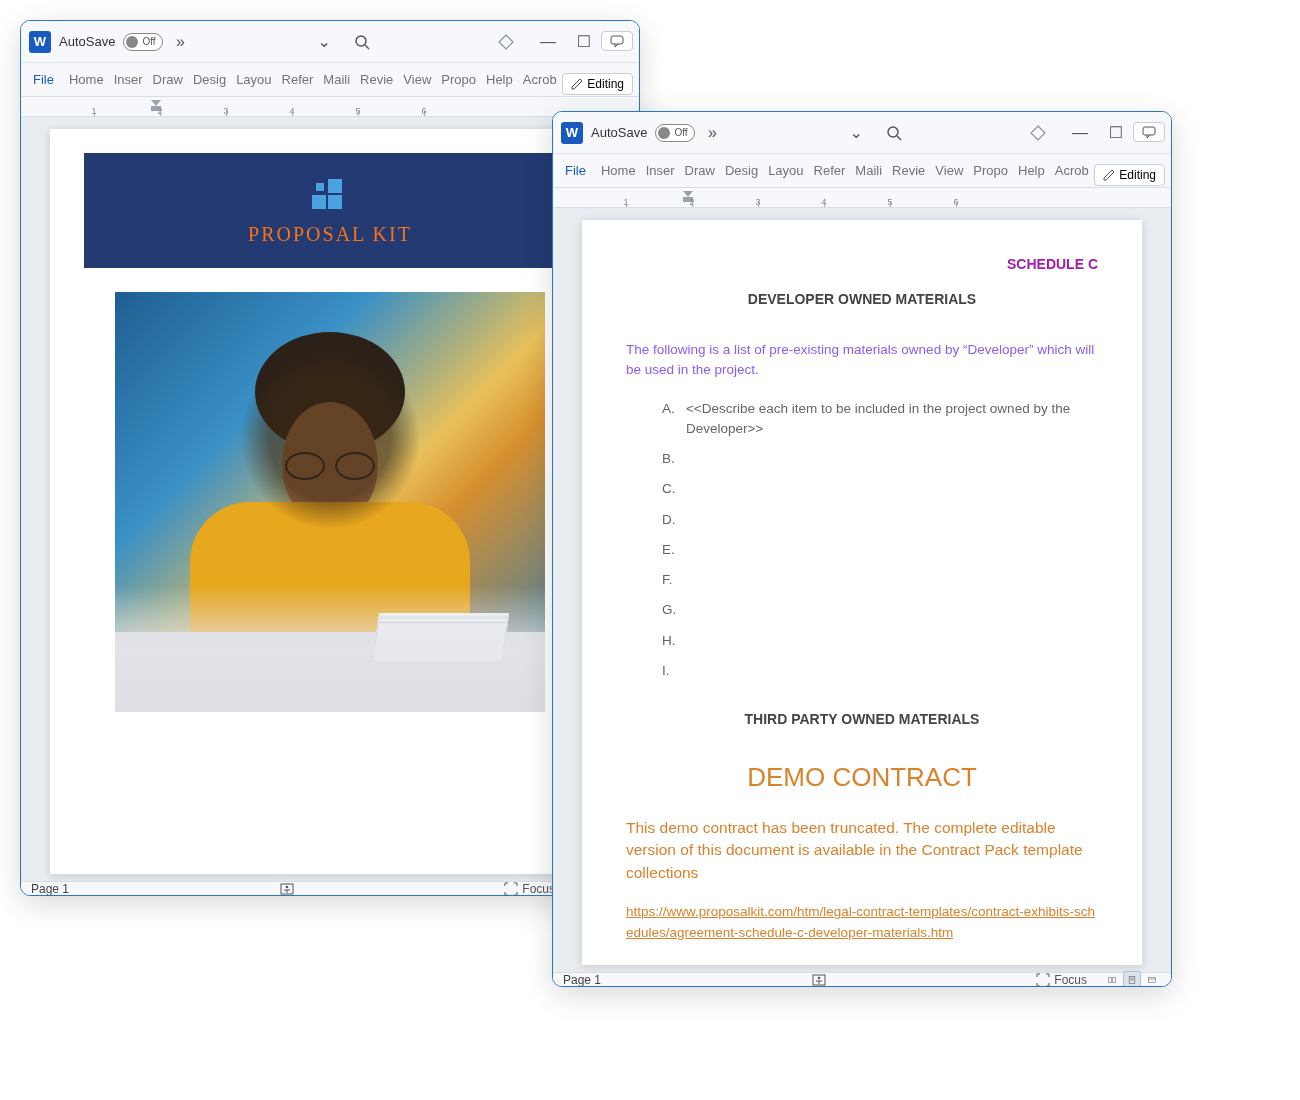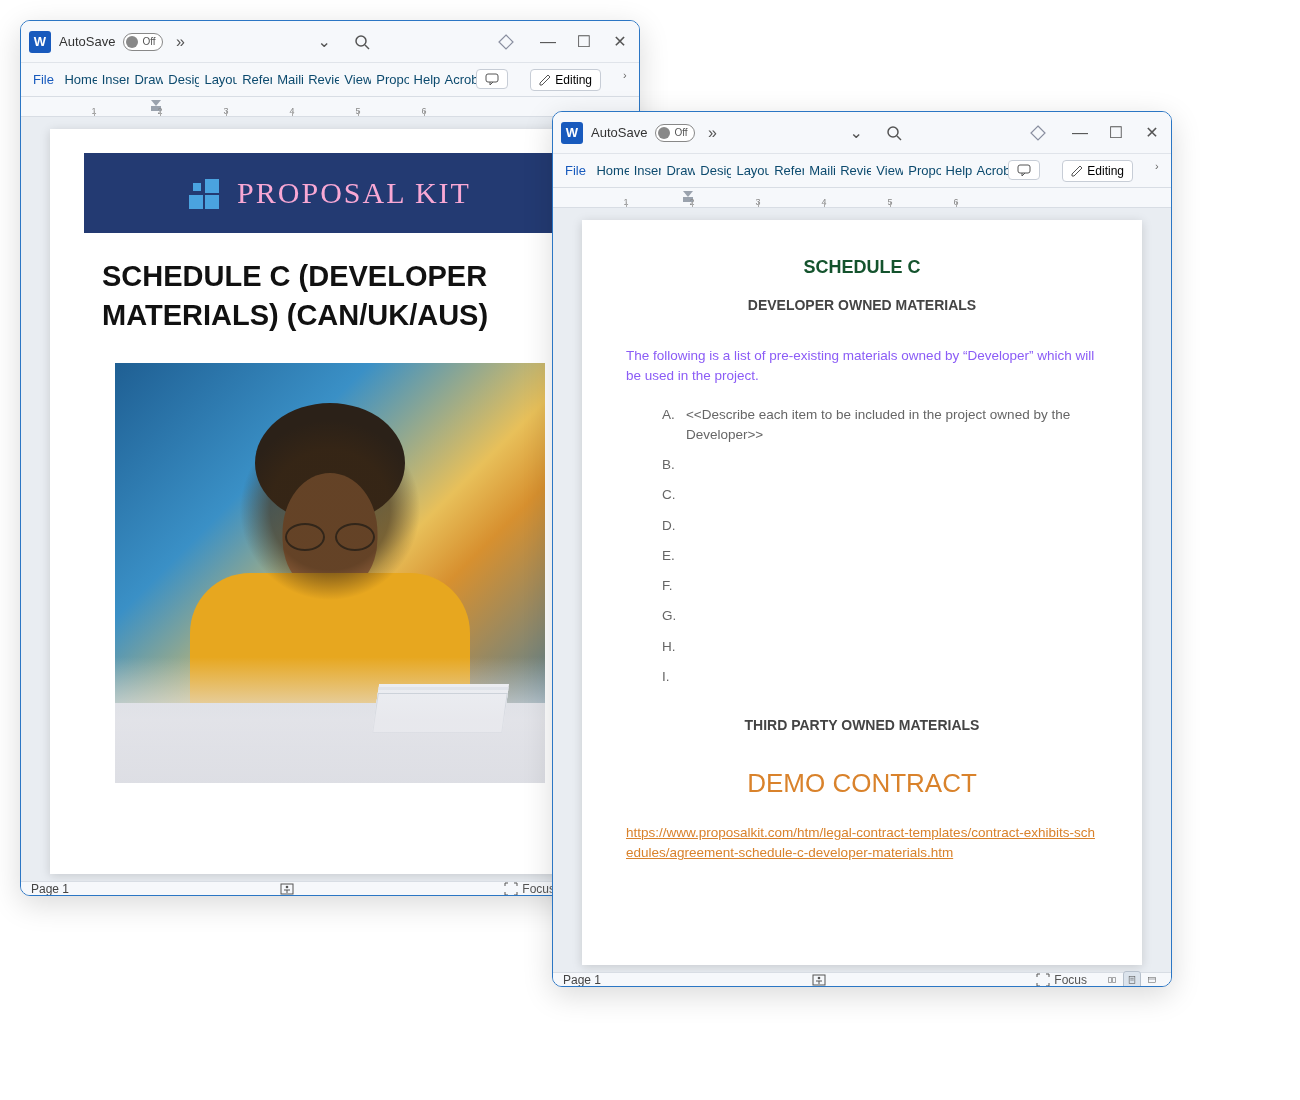--- a/index.html
+++ b/index.html
@@ -61,27 +61,27 @@
   .ribbon {
     height: 34px;
     display:flex; align-items:center;
     background:#f6f8fb;
     border-bottom:1px solid #d8dde4;
     font-size:13px;
     padding:0 2px;
   }
   .ribbon-tab {
     padding: 6px 5px;
-    color:#0c4a6e;
+    color:#737373;
     cursor:pointer;
     white-space:nowrap;
     overflow:hidden;
   }
   .ribbon-tab.file{color:#185abd;font-weight:500;padding:6px 10px;}
-  .ribbon-right{margin-left:auto;display:flex;gap:22px;align-items:flex-start;padding-right:4px;}
+  .ribbon-right{margin-left:auto;display:flex;gap:22px;align-items:flex-end;padding-right:4px;flex-direction:column;}
   .ribbon-btn{
     border:1px solid #c7cdd6;border-radius:4px;
     padding:3px 8px;font-size:12px;display:flex;gap:4px;align-items:center;
     background:#fff;cursor:pointer;
   }
   .ribbon-caret{width:10px;color:#666;}
 
   .ruler {
     height: 20px;
     background:#f6f8fb;
@@ -108,28 +108,29 @@
     background:#fff;
     width: 560px;
     box-shadow:0 2px 10px rgba(0,0,0,.15);
     padding: 34px 44px 30px 44px;
   }
   .win1 .page{height:745px;}
   .win2 .page{height:745px;font-size:13.5px;color:#555;line-height:1.5;}
 
   .brand-banner{
     background:#233a72;
-    color:#f9a8d4;
+    color:#f97316;
     padding:22px 0;
     text-align:center;
-    font-size:30px;
+    font-size:20px;
     letter-spacing:2px;
     font-family: "Trajan Pro", Georgia, serif;
     display:flex;align-items:center;justify-content:center;gap:12px;
     margin: -10px -10px 24px -10px;
+    flex-direction: column;
   }
   .brand-logo{
     width:36px;height:36px;display:inline-block;position:relative;
   }
   .brand-logo span{position:absolute;background:#4aa3e0;}
   .brand-logo .b1{width:14px;height:14px;left:0;top:20px;}
   .brand-logo .b2{width:14px;height:14px;left:16px;top:20px;}
   .brand-logo .b3{width:14px;height:14px;left:16px;top:4px;}
   .brand-logo .b4{width:8px;height:8px;left:4px;top:8px;}
 
@@ -191,21 +192,21 @@
     display:flex;align-items:center;font-size:12px;color:#444;
     padding:0 10px;gap:16px;
   }
   .statusbar .sp{flex:1;}
   .sb-icon{width:18px;height:18px;display:flex;align-items:center;justify-content:center;cursor:pointer;color:#555;}
   .viewbtns{display:flex;gap:2px;}
   .viewbtns .sb-icon{border:1px solid transparent;padding:1px 4px;}
   .viewbtns .sb-icon.active{background:#dbe3ec;border-color:#b6c0cc;border-radius:3px;}
 
   
-  .sc-h{ text-align:center;font-weight:bold;color:#14532d;margin-bottom:14px;font-size:18px;}
+  .sc-h{ text-align:right;font-weight:bold;color:#a21caf;margin-bottom:14px;font-size:14px;}
   .sc-sub{ text-align:center;font-weight:bold;color:#444;margin-bottom:30px;font-size:14px;}
   .sc-p{ color:#8b5cf6;margin-bottom:18px;}
   .sc-list{margin-left:36px;margin-bottom:28px;}
   .sc-li{display:flex;gap:8px;margin-bottom:10px;color:#666;}
   .sc-li .lbl{width:18px;}
   .tp-h{text-align:center;font-weight:bold;color:#444;margin:22px 0 28px;font-size:14px;}
   .demo-h{text-align:center;color:#d9822b;font-weight:400;font-size:26px;margin-bottom:20px;}
   .demo-p{color:#d9822b;font-size:15.5px;line-height:1.45;margin-bottom:18px;}
   .demo-link{color:#d9822b;text-decoration:underline;font-size:13.5px;word-break:break-all;}
 
@@ -295,21 +296,20 @@
     <div class="page">
       <div class="brand-banner">
         <span class="brand-logo">
           <span class="b1"></span>
             <span class="b2"></span>
             <span class="b3"></span>
             <span class="b4"></span>
         </span>
         <span style="font-variant:small-caps;">PROPOSAL KIT</span>
       </div>
-      <div class="doc-title">SCHEDULE C (DEVELOPER MATERIALS) (CAN/UK/AUS)</div>
       <div class="illus">
         <div class="hair"></div>
         <div class="head"></div>
         <div class="glasses"></div>
         <div class="shoulders"></div>
         <div class="desk"></div>
         <div class="papers"></div>
       </div>
     </div>
   </div>
@@ -469,20 +469,21 @@
             <span class="lbl">H.</span>
             <span></span>
           </div>
         <div class="sc-li">
             <span class="lbl">I.</span>
             <span></span>
           </div>
       </div>
       <div class="tp-h">THIRD PARTY OWNED MATERIALS</div>
       <div class="demo-h">DEMO CONTRACT</div>
+      <p class="demo-p">This demo contract has been truncated. The complete editable version of this document is available in the Contract Pack template collections</p>
       <a class="demo-link">https://www.proposalkit.com/htm/legal-contract-templates/contract-exhibits-schedules/agreement-schedule-c-developer-materials.htm</a>
     </div>
   </div>
 
   <div class="statusbar">
     <span>Page 1</span>
     <span class="sp"></span>
     <span class="sb-icon">
       <svg width="16" height="16" viewBox="0 0 16 16">
           <rect x="2" y="3" width="12" height="10" fill="none" stroke="#555"></rect>

